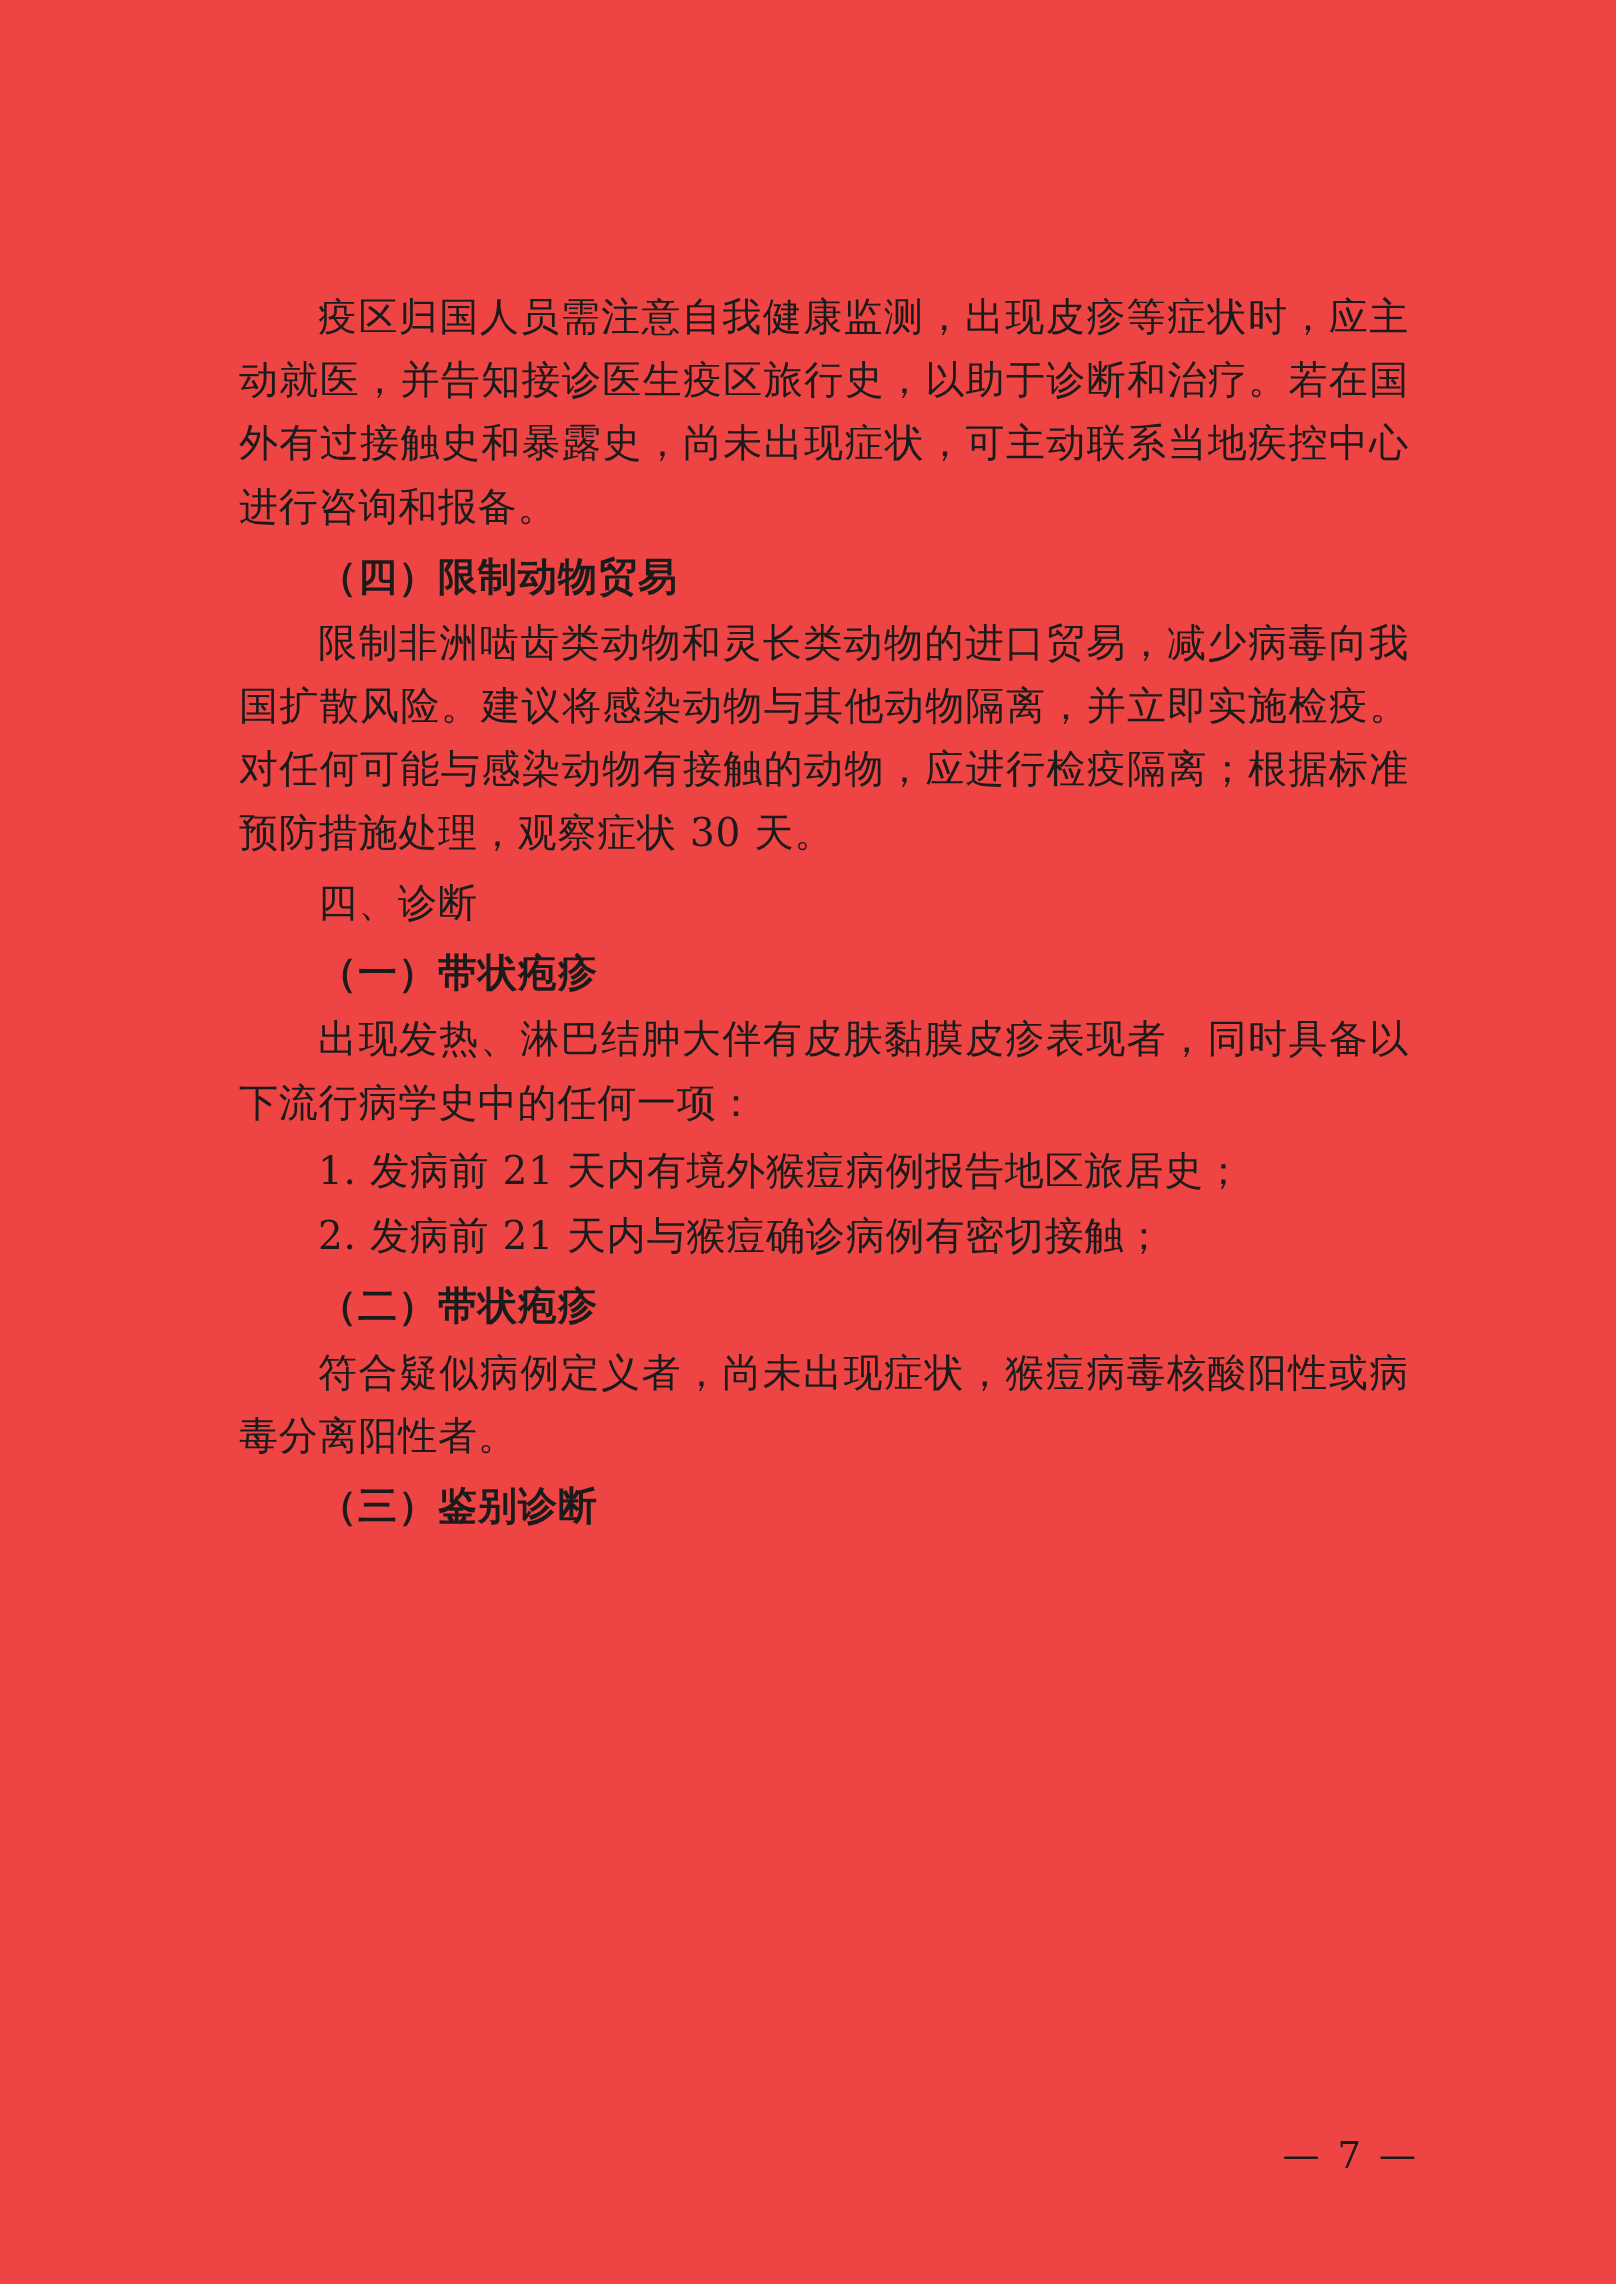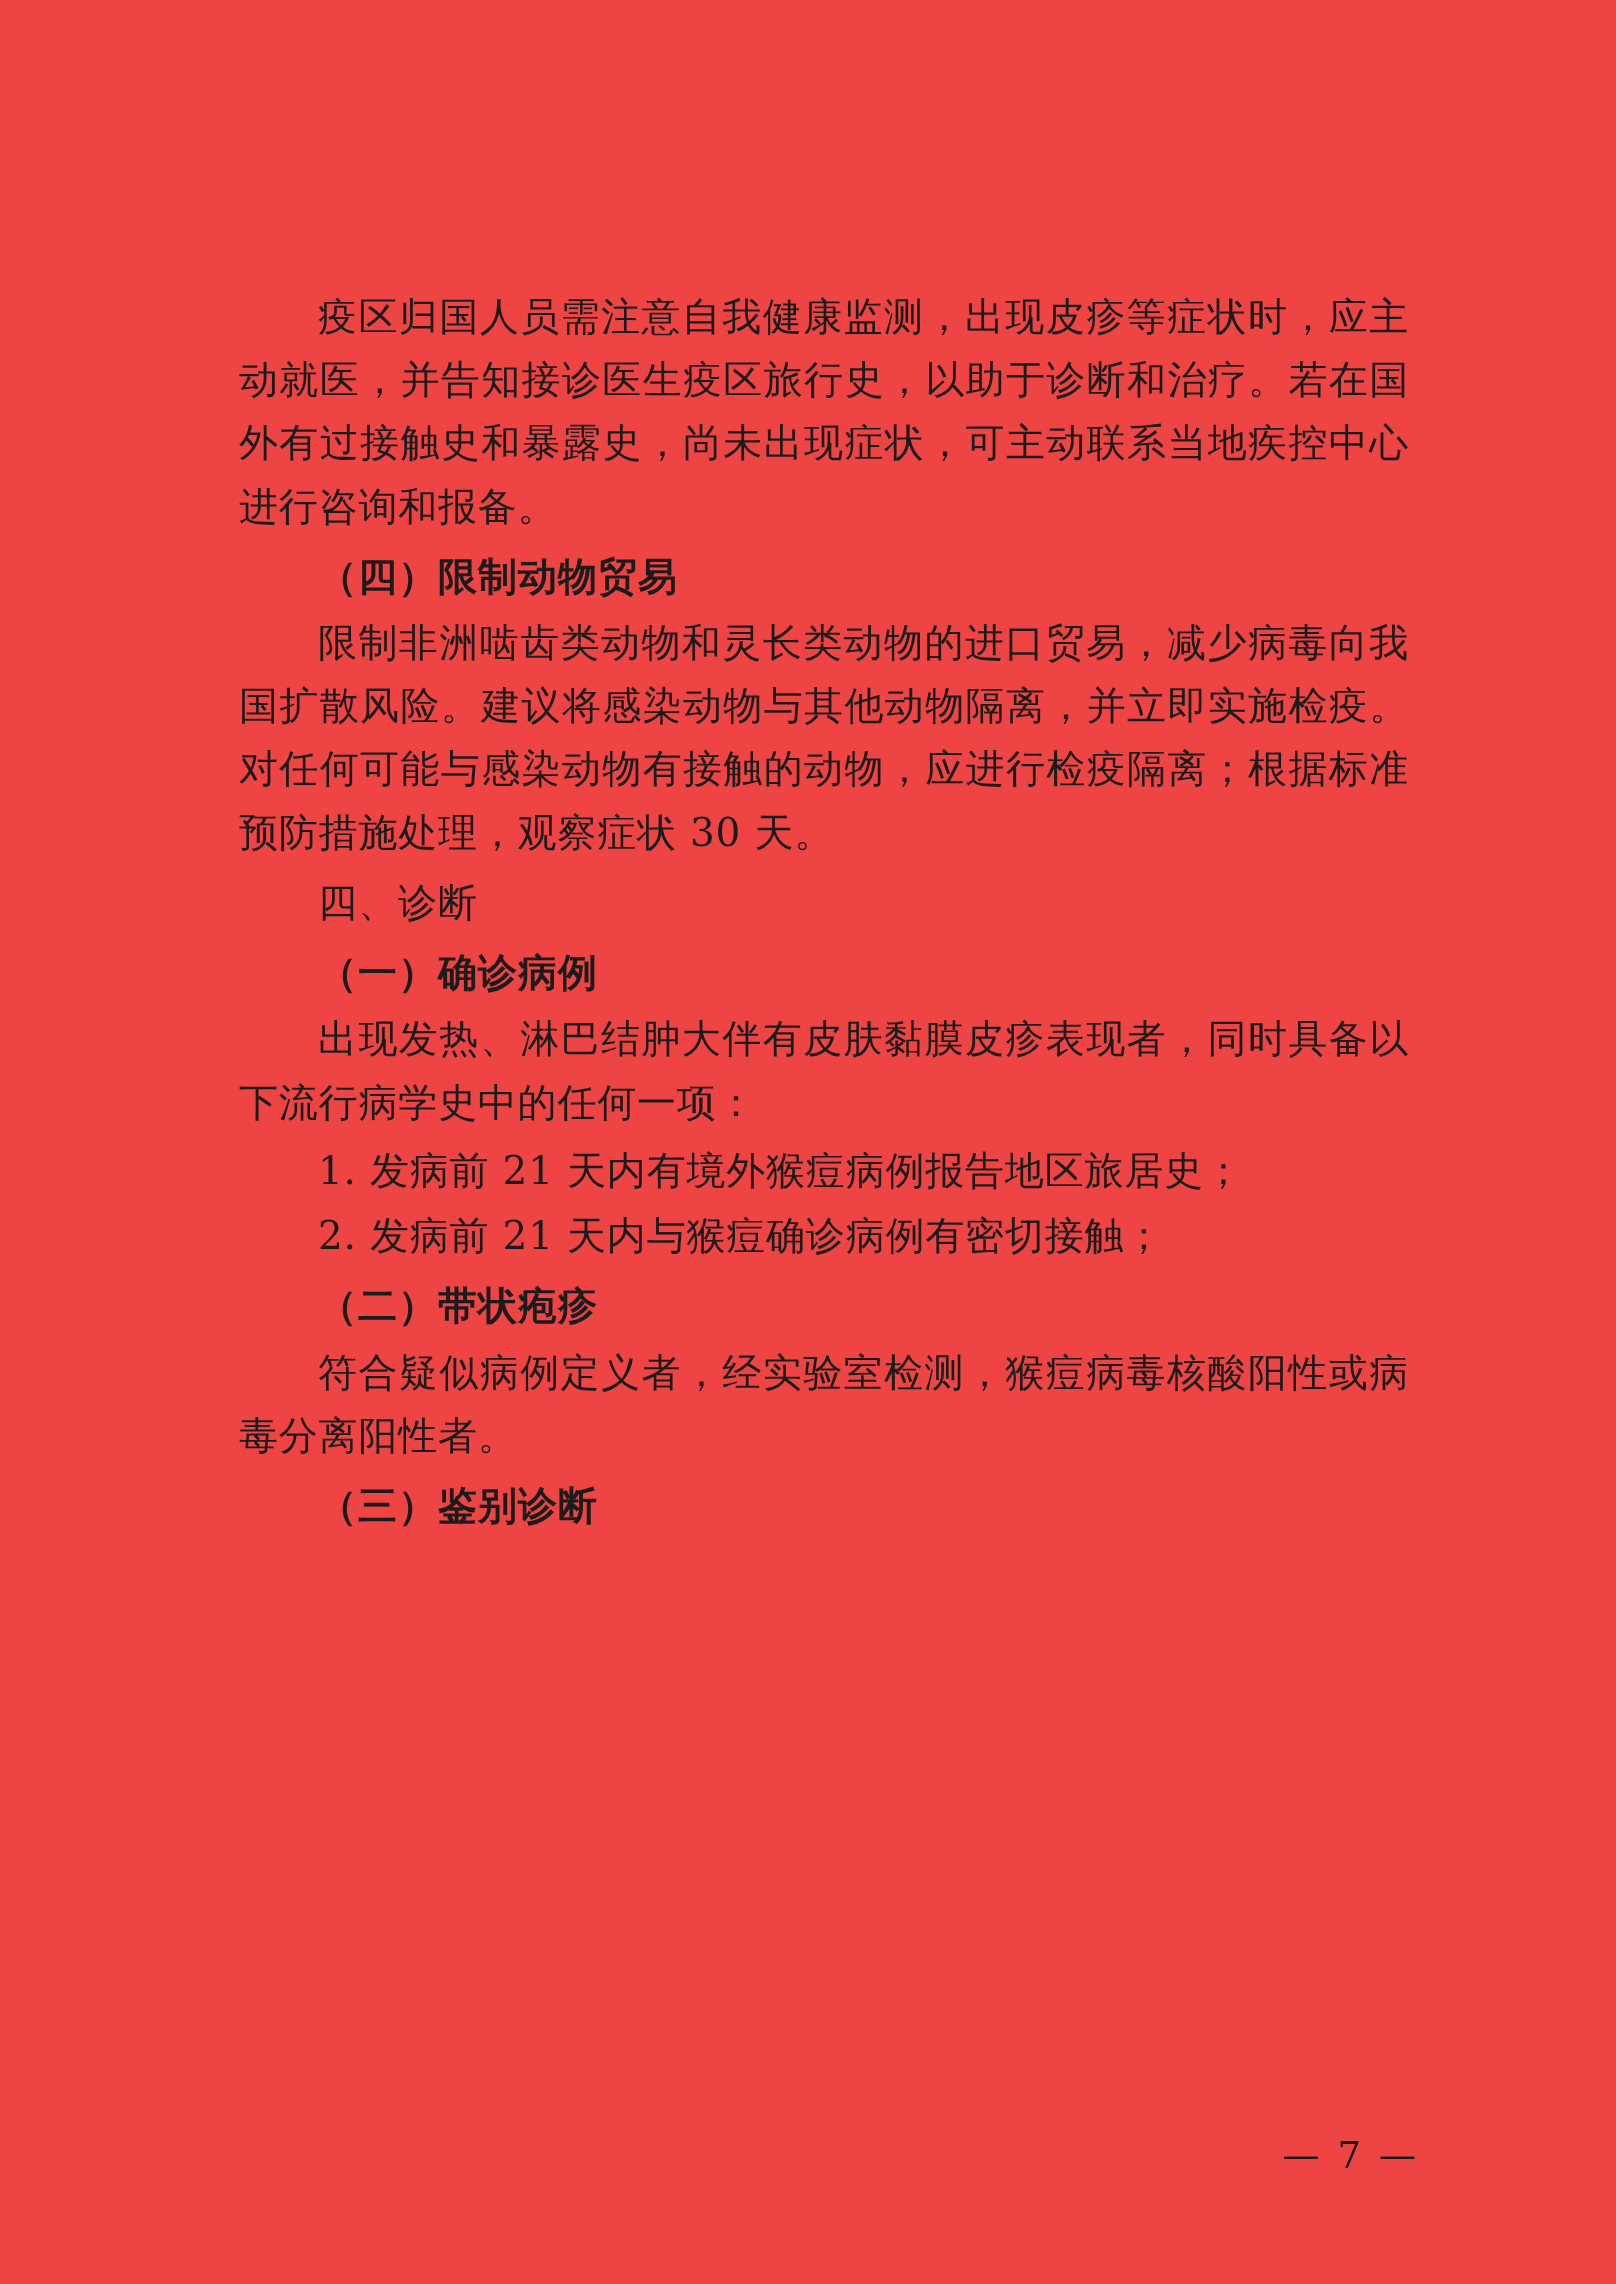--- a/index.html
+++ b/index.html
@@ -71,30 +71,30 @@
   <div class="content">
 
     <p class="body-para">疫区归国人员需注意自我健康监测，出现皮疹等症状时，应主动就医，并告知接诊医生疫区旅行史，以助于诊断和治疗。若在国外有过接触史和暴露史，尚未出现症状，可主动联系当地疾控中心进行咨询和报备。</p>
 
     <p class="heading heading-kai">（四）限制动物贸易</p>
 
     <p class="body-para">限制非洲啮齿类动物和灵长类动物的进口贸易，减少病毒向我国扩散风险。建议将感染动物与其他动物隔离，并立即实施检疫。对任何可能与感染动物有接触的动物，应进行检疫隔离；根据标准预防措施处理，观察症状 30 天。</p>
 
     <p class="heading">四、诊断</p>
 
-    <p class="heading heading-kai">（一）确诊病例</p>
+    <p class="heading heading-kai">（一）带状疱疹</p>
 
     <p class="body-para">出现发热、淋巴结肿大伴有皮肤黏膜皮疹表现者，同时具备以下流行病学史中的任何一项：</p>
 
     <p class="list-item">1. 发病前 21 天内有境外猴痘病例报告地区旅居史；</p>
     <p class="list-item">2. 发病前 21 天内与猴痘确诊病例有密切接触；</p>
 
     <p class="heading heading-kai">（二）带状疱疹</p>
 
-    <p class="body-para">符合疑似病例定义者，经实验室检测，猴痘病毒核酸阳性或病毒分离阳性者。</p>
+    <p class="body-para">符合疑似病例定义者，尚未出现症状，猴痘病毒核酸阳性或病毒分离阳性者。</p>
 
     <p class="heading heading-kai">（三）鉴别诊断</p>
 
 
   </div>
 
   <div class="page-number">— 7 —</div>
 
 </div>
 

